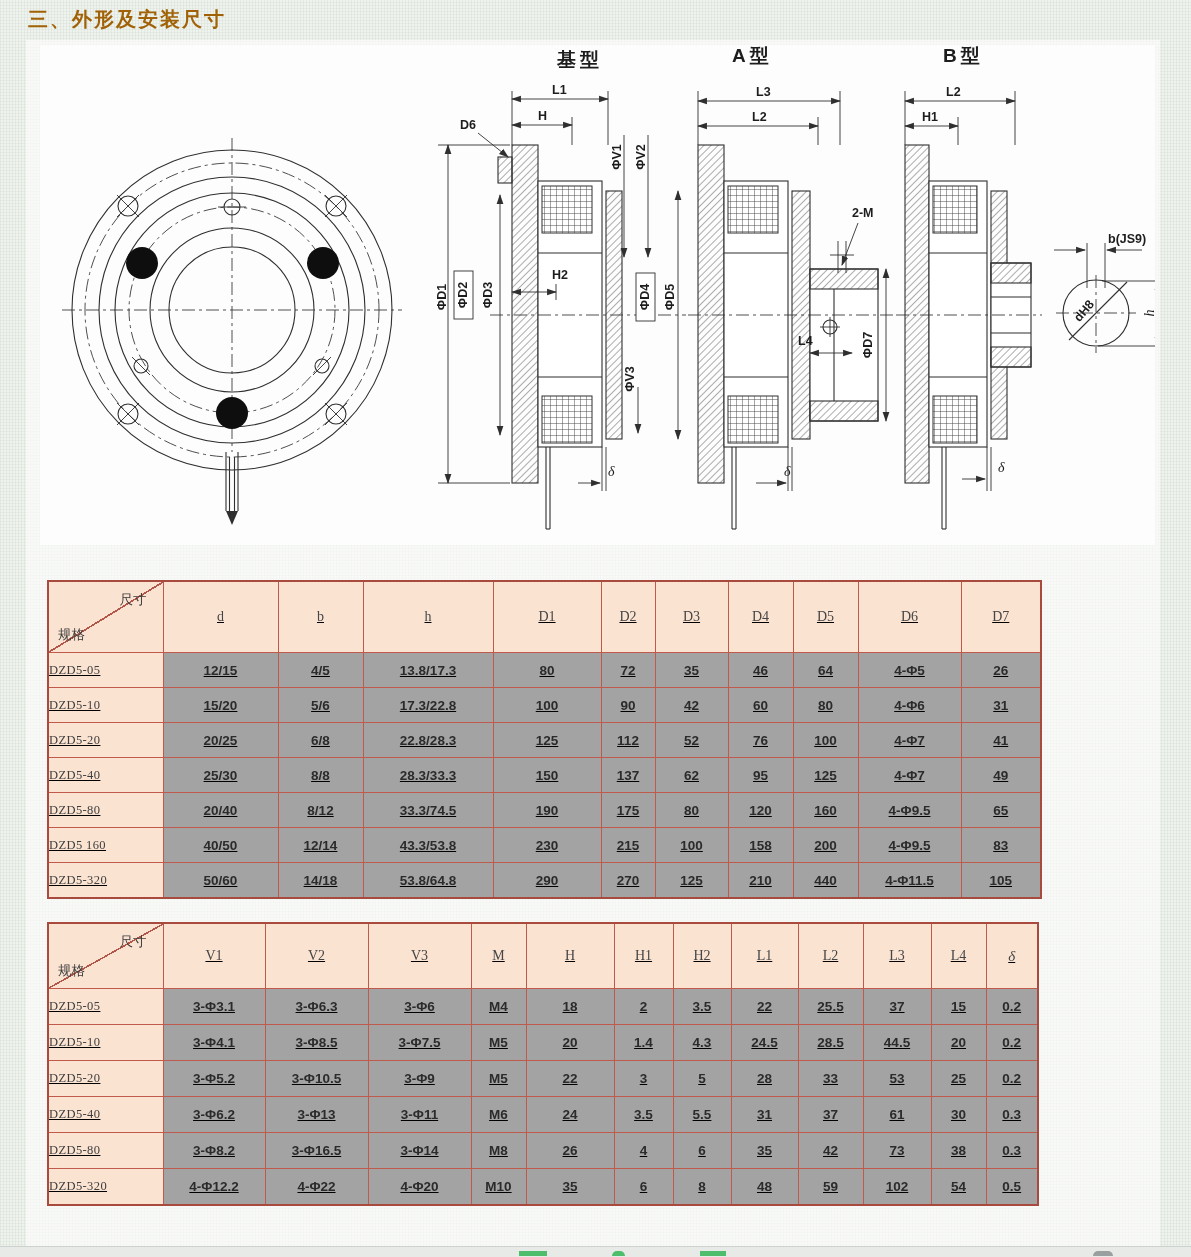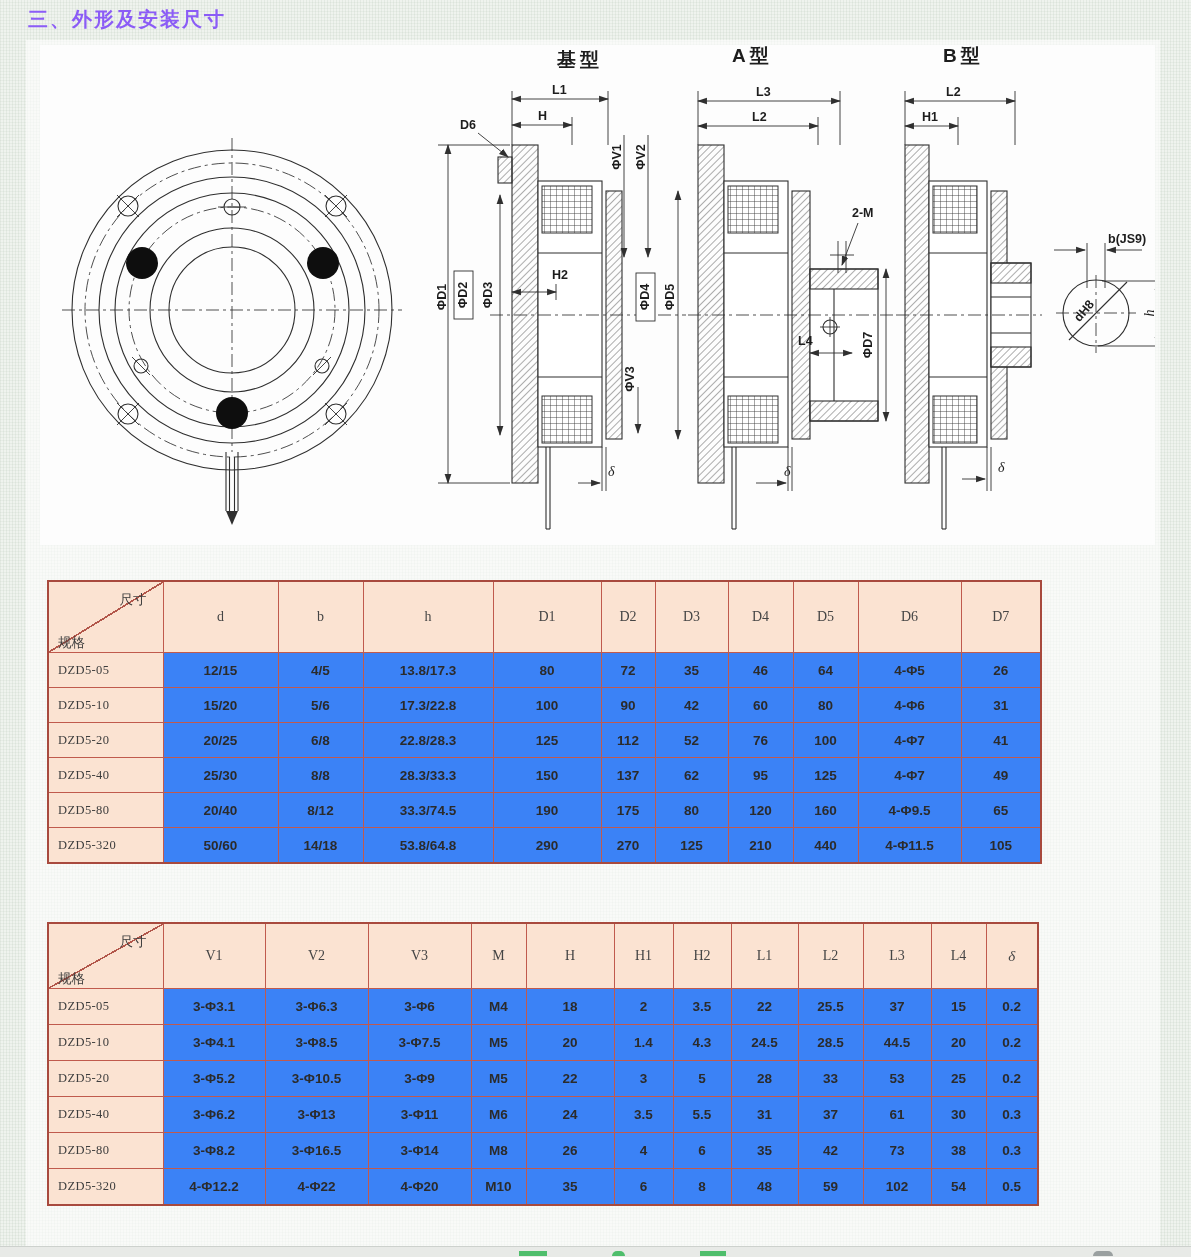--- a/index.html
+++ b/index.html
@@ -5,50 +5,50 @@
   html,body{margin:0;padding:0;}
   body{
     position:relative;width:1191px;height:1257px;overflow:hidden;
     font-family:"Liberation Sans",sans-serif;
     background-color:#eff3ee;
     background-image:
       repeating-linear-gradient(90deg, rgba(165,185,165,0.16) 0 1px, transparent 1px 3px),
       repeating-linear-gradient(0deg, rgba(165,185,165,0.12) 0 1px, transparent 1px 3px);
   }
   #content-wash{position:absolute;left:26px;top:40px;width:1134px;height:1206px;background:rgba(255,255,255,0.6);}
-  #page-title{position:absolute;left:28px;top:6px;font-size:20px;font-weight:700;color:#8b5cf6;letter-spacing:2px;}
+  #page-title{position:absolute;left:28px;top:6px;font-size:20px;font-weight:700;color:#a16207;letter-spacing:2px;}
   #drawing-panel{position:absolute;left:40px;top:45px;width:1115px;height:500px;background:#fdfdfd;}
   
   #dwg .ln{stroke:#2f2f2f;stroke-width:1.1;fill:none;}
   #dwg .dl{stroke:#2f2f2f;stroke-width:0.9;fill:none;}
   #dwg .cl{stroke:#2f2f2f;stroke-width:0.85;fill:none;stroke-dasharray:13 4 3 4;}
   #dwg .ht{fill:url(#hatch);stroke:#2f2f2f;stroke-width:1.1;}
   #dwg .co{fill:url(#coil);stroke:#2f2f2f;stroke-width:1;}
   #dwg .wh{fill:#ffffff;stroke:#2f2f2f;stroke-width:1.1;}
   #dwg .bx{fill:#ffffff;stroke:#2f2f2f;stroke-width:0.9;}
   #dwg .bd{fill:#0e0e0e;stroke:none;}
   #dwg text{fill:#1d1d1d;}
   #dwg .dim{font-family:"Liberation Sans",sans-serif;font-size:12.5px;font-weight:600;}
   #dwg .git{font-family:"Liberation Serif",serif;font-style:italic;font-size:14px;}
   #dwg .vt{font-family:"Liberation Sans",sans-serif;font-size:19px;font-weight:700;letter-spacing:4px;}
   
-  .dim-table{position:absolute;border-collapse:collapse;table-layout:fixed;background:#3b82f6;border:2px solid #a84a3e;}
+  .dim-table{position:absolute;border-collapse:collapse;table-layout:fixed;background:#a3a3a3;border:2px solid #a84a3e;text-decoration:underline;}
   .dim-table td{border:1px solid #c05a4d;text-align:center;padding:0;overflow:hidden;}
   .dim-table thead td{background:#fbe3d2;font-family:"Liberation Serif",serif;font-size:14px;color:#454545;}
   #t1 thead td{height:70px;}
   #t2 thead td{height:64px;}
   #t2 thead td:last-child{font-style:italic;font-size:15px;}
   .dim-table tbody td{height:34px;}
   #t2 tbody td{height:35px;}
-  .dim-table td.model{background:#fbe3d2;text-align:left;padding-left:9px;font-family:"Liberation Serif",serif;font-size:12.5px;color:#3d3d3d;letter-spacing:0.4px;}
+  .dim-table td.model{background:#fbe3d2;text-align:left;font-family:"Liberation Serif",serif;font-size:12.5px;color:#3d3d3d;letter-spacing:0.4px;}
   .dim-table td.val{font-family:"Liberation Sans",sans-serif;font-size:13.5px;font-weight:600;color:#2b2b2b;}
   .dim-table td.corner{position:relative;
     background:linear-gradient(to bottom right, rgba(0,0,0,0) 49.3%, #b2564a 49.3%, #b2564a 50.7%, rgba(0,0,0,0) 50.7%), #fbe3d2;}
   .corner .ct{position:absolute;top:9px;right:16px;font-family:"Liberation Sans",sans-serif;font-size:13.5px;color:#3d3d3d;}
-  .corner .cb{position:absolute;bottom:0;left:9px;font-family:"Liberation Sans",sans-serif;font-size:13.5px;color:#3d3d3d;}
+  .corner .cb{position:absolute;bottom:8px;left:9px;font-family:"Liberation Sans",sans-serif;font-size:13.5px;color:#3d3d3d;}
   
   #bottom-strip{position:absolute;left:0;top:1246px;width:1191px;height:11px;background:#e8eae7;border-top:1px solid #cdd1cd;}
   .frag{position:absolute;top:1251px;height:5px;}
 </style>
 </head>
 <body>
 
 <div id="content-wash"></div>
 
 <div id="page-title">三、外形及安装尺寸</div>
@@ -355,20 +355,33 @@
         <td class="val">33.3/74.5</td>
         <td class="val">190</td>
         <td class="val">175</td>
         <td class="val">80</td>
         <td class="val">120</td>
         <td class="val">160</td>
         <td class="val">4-Φ9.5</td>
         <td class="val">65</td>
       </tr>
       <tr>
+        <td class="model">DZD5 160</td>
+        <td class="val">40/50</td>
+        <td class="val">12/14</td>
+        <td class="val">43.3/53.8</td>
+        <td class="val">230</td>
+        <td class="val">215</td>
+        <td class="val">100</td>
+        <td class="val">158</td>
+        <td class="val">200</td>
+        <td class="val">4-Φ9.5</td>
+        <td class="val">83</td>
+      </tr>
+      <tr>
         <td class="model">DZD5-320</td>
         <td class="val">50/60</td>
         <td class="val">14/18</td>
         <td class="val">53.8/64.8</td>
         <td class="val">290</td>
         <td class="val">270</td>
         <td class="val">125</td>
         <td class="val">210</td>
         <td class="val">440</td>
         <td class="val">4-Φ11.5</td>

